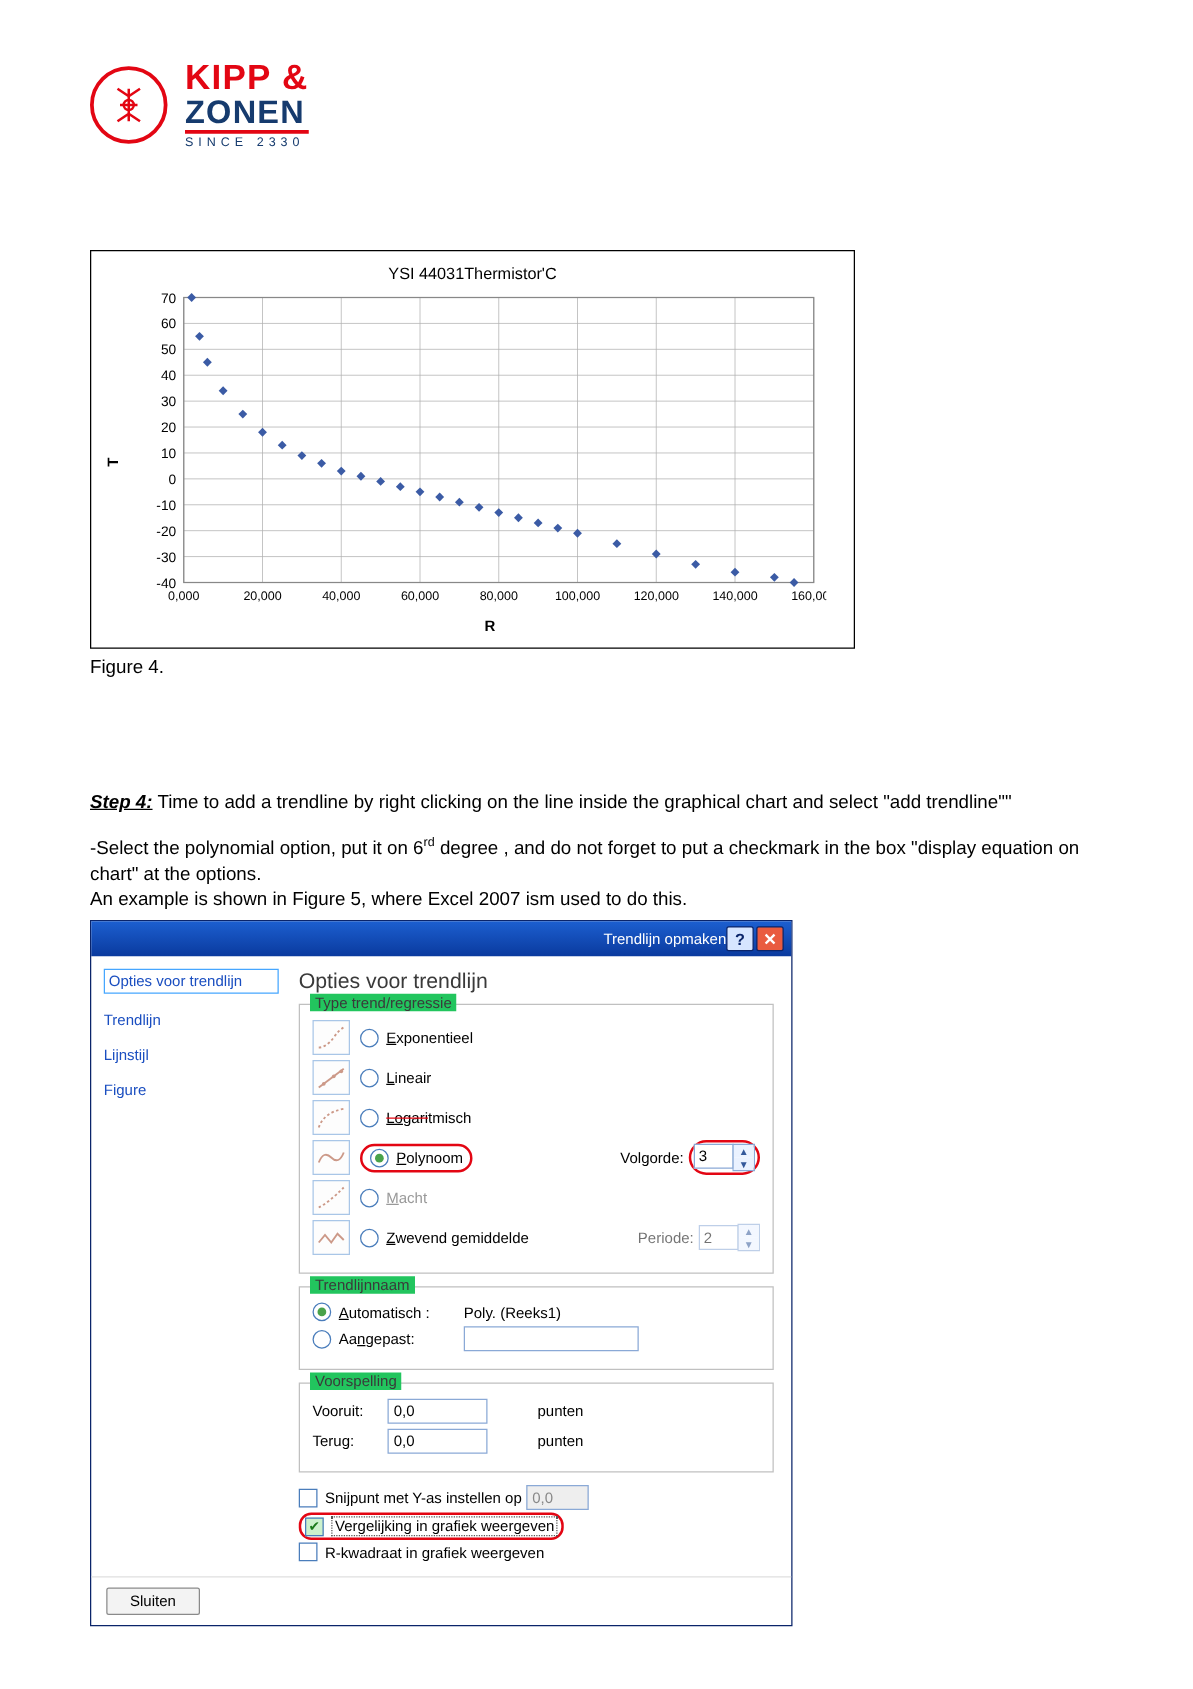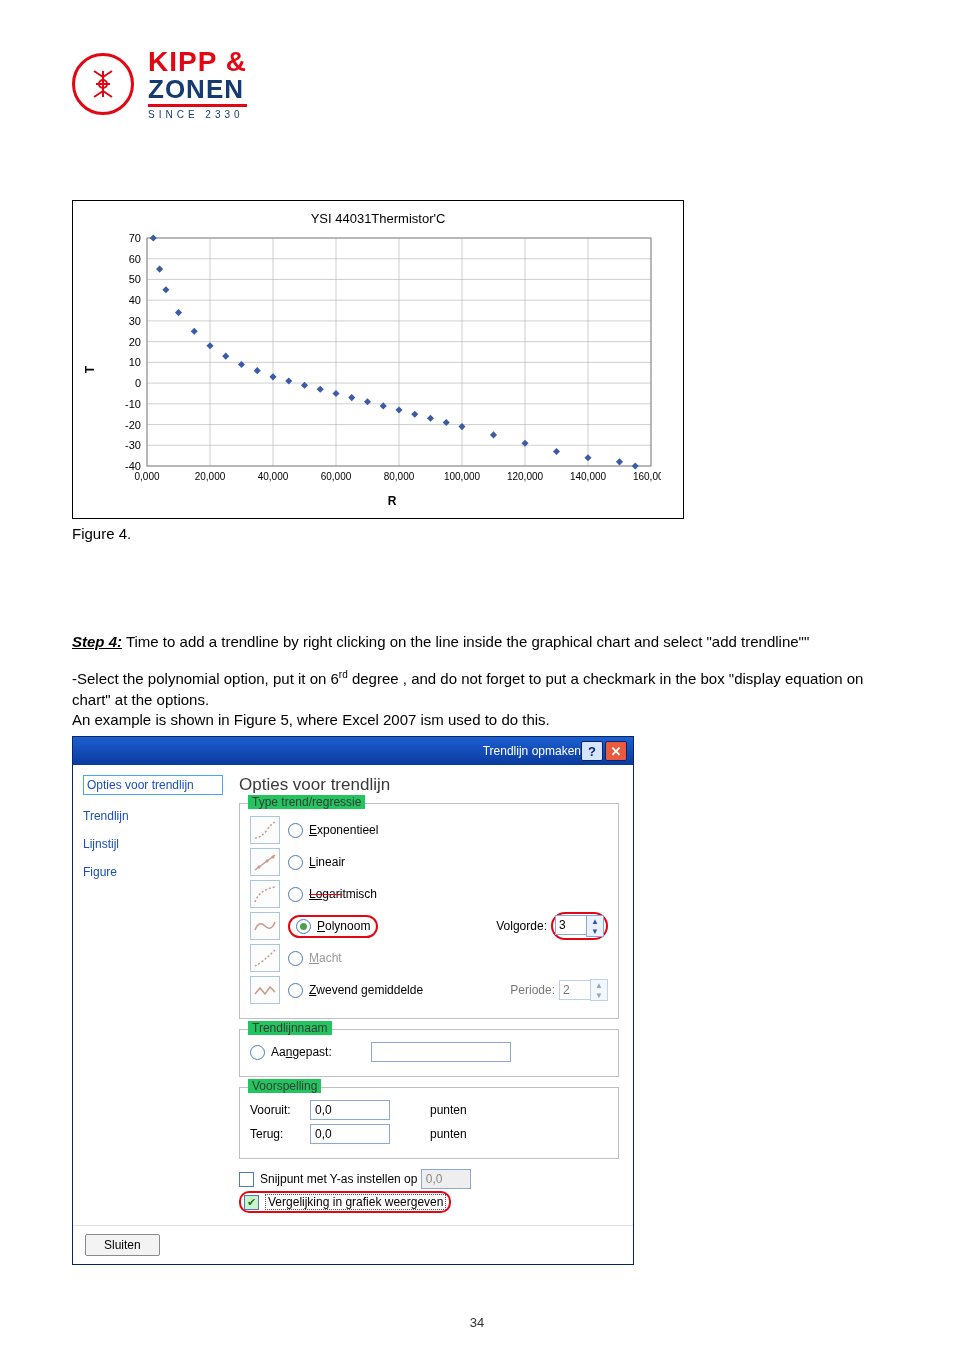--- a/index.html
+++ b/index.html
@@ -266,20 +266,25 @@
                   <span>▲</span>
                   <span>▼</span>
                 </span>
             </span>
           </div>
         </div>
 
         <div class="fieldset">
           <span class="fs-legend">Trendlijnnaam</span>
           <div class="opt-row">
+            <span class="radio checked"></span>
+            <span class="opt-label" style="width:100px"><span class="ul">A</span>utomatisch :</span>
+            <span>Poly. (Reeks1)</span>
+          </div>
+          <div class="opt-row">
             <span class="radio"></span>
             <span class="opt-label" style="width:100px">Aa<span class="ul">n</span>gepast:</span>
             <span class="txt-input" style="width:130px"></span>
           </div>
         </div>
 
         <div class="fieldset">
           <span class="fs-legend">Voorspelling</span>
           <div class="opt-row">
             <span style="width:60px"><span class="ul">V</span>ooruit:</span>
@@ -297,20 +302,24 @@
           <span class="chk"></span>
           <span><span class="ul">S</span>nijpunt met Y-as instellen op&nbsp;</span>
           <span class="txt-input" style="width:40px;background:#eee;color:#888">0,0</span>
         </div>
         <div class="chk-row">
           <span class="redbox">
             <span class="chk checked"></span>
             <span class="dashed-focus">V<span class="ul">e</span>rgelijking in grafiek weergeven</span>
           </span>
         </div>
+        <div class="chk-row">
+          <span class="chk"></span>
+          <span><span class="ul">R</span>-kwadraat in grafiek weergeven</span>
+        </div>
 
       </div>
     </div>
     <div class="dlg-footer">
       <div class="btn">Sluiten</div>
     </div>
   </div>
 
   <div class="pagenum">34</div>
 </div>

